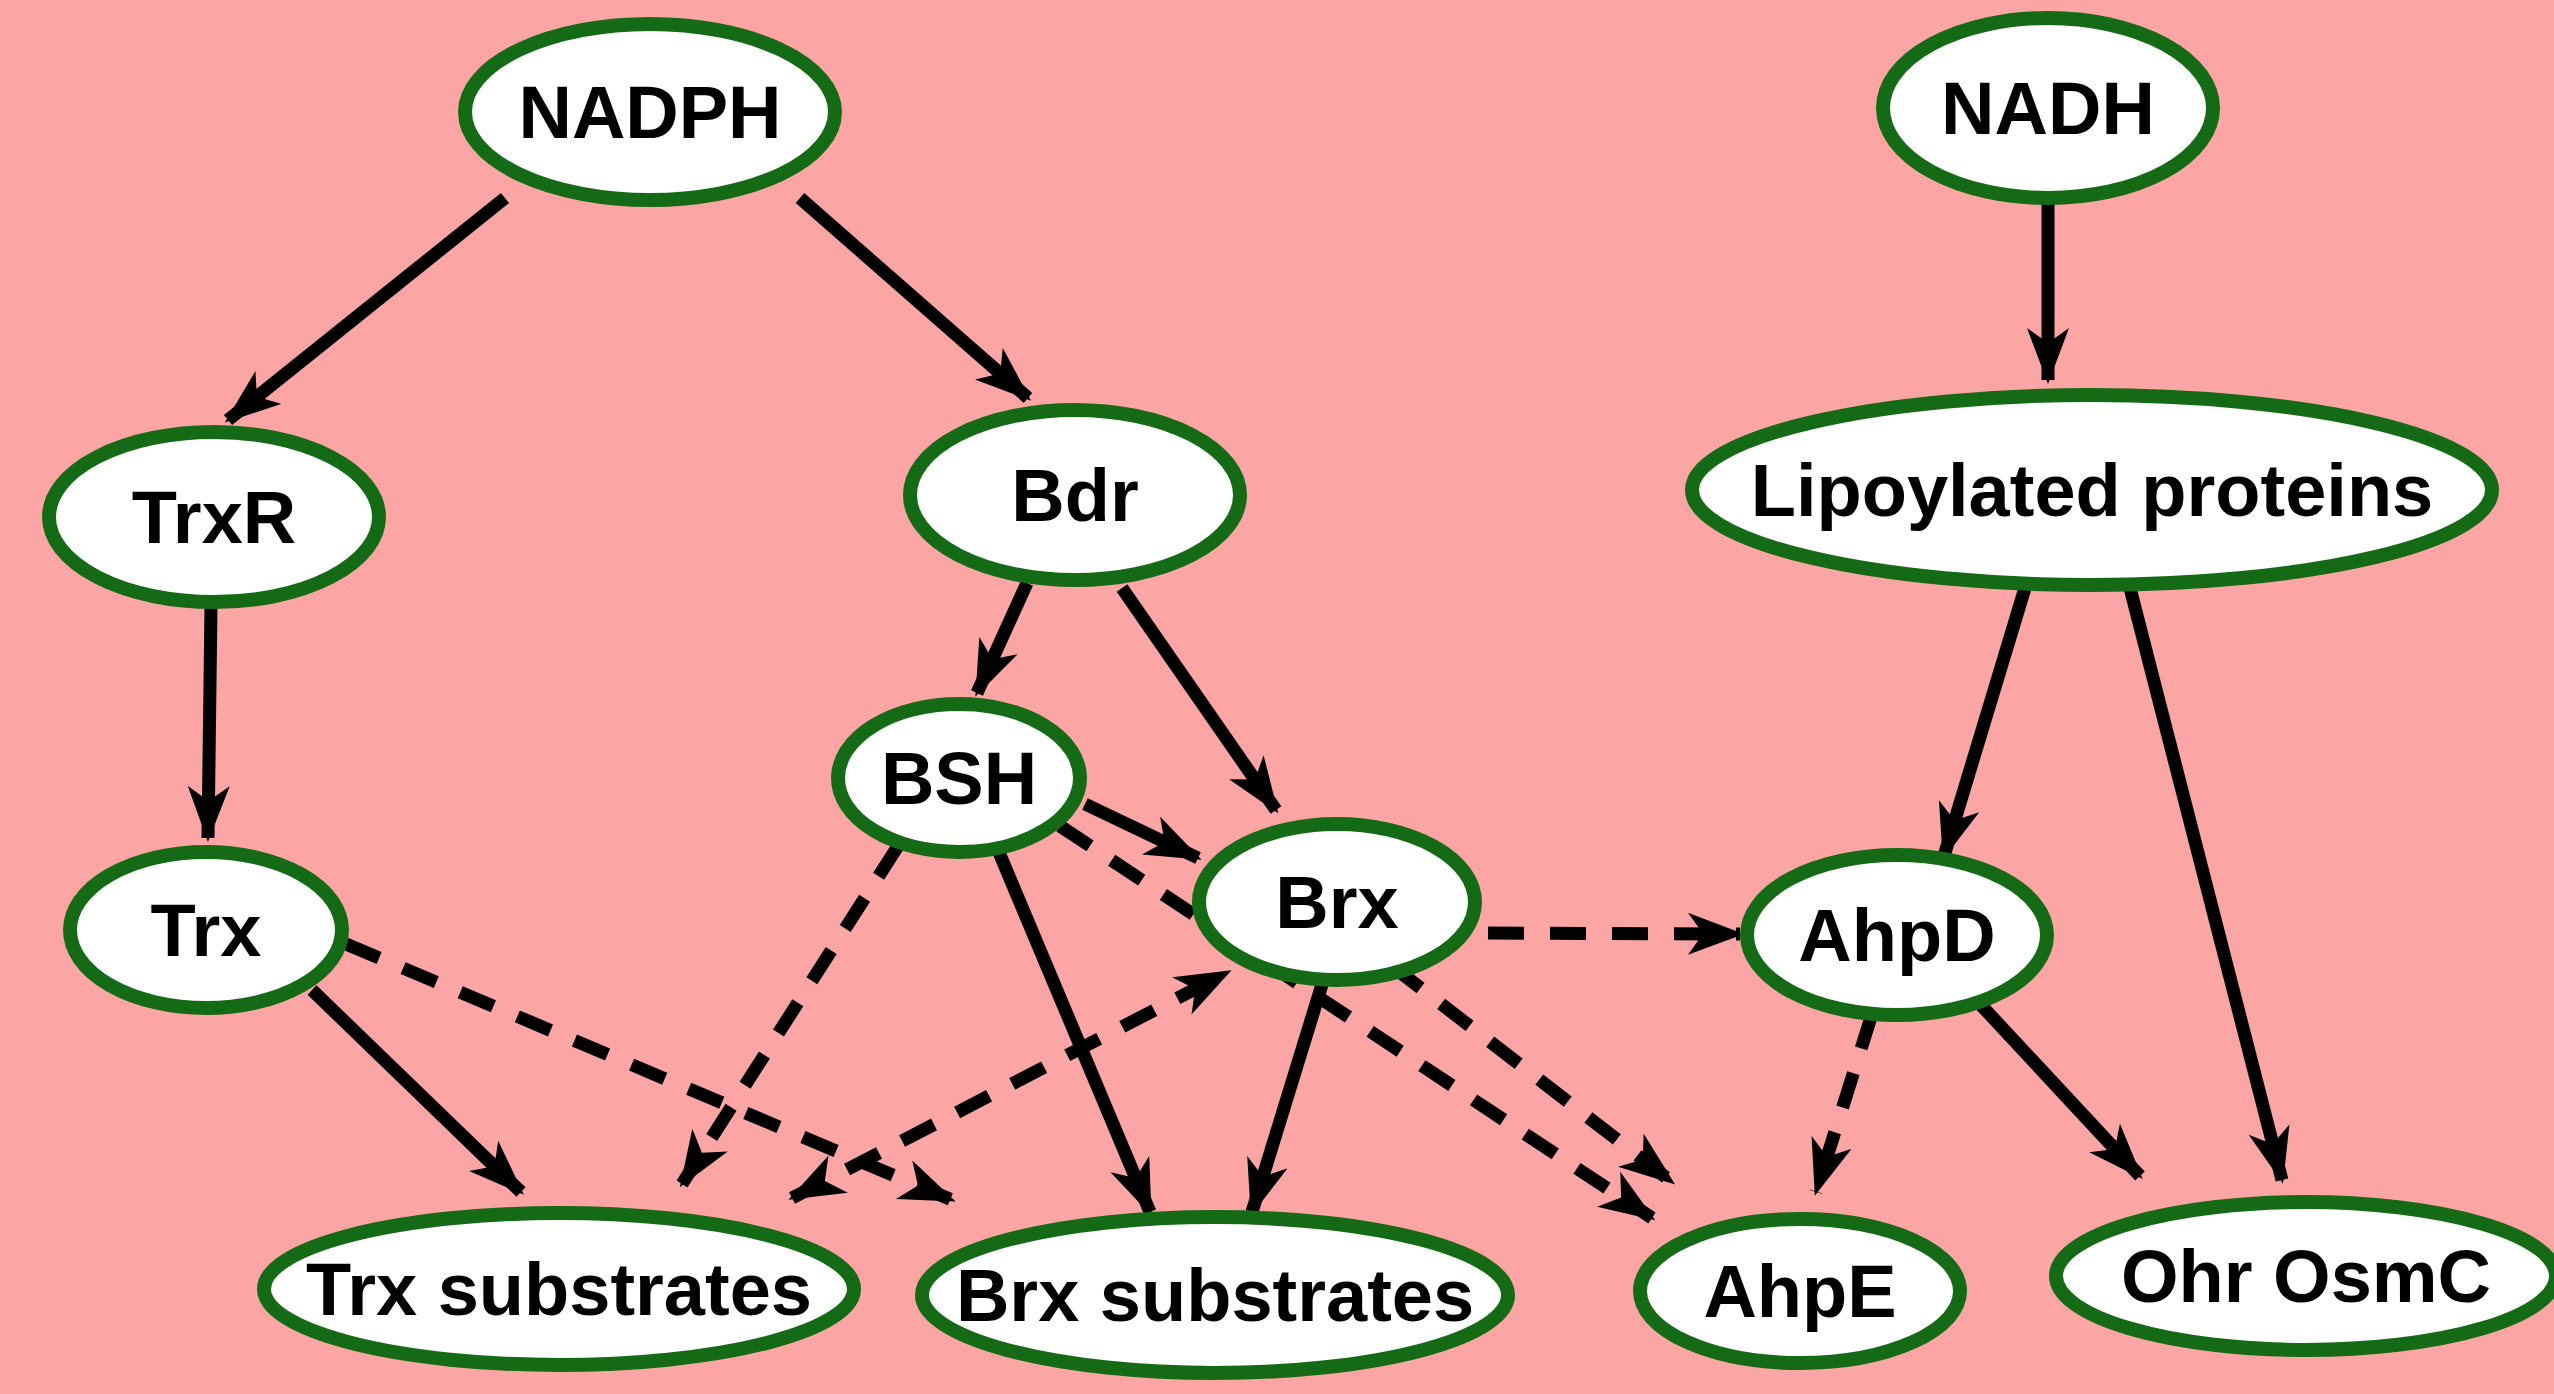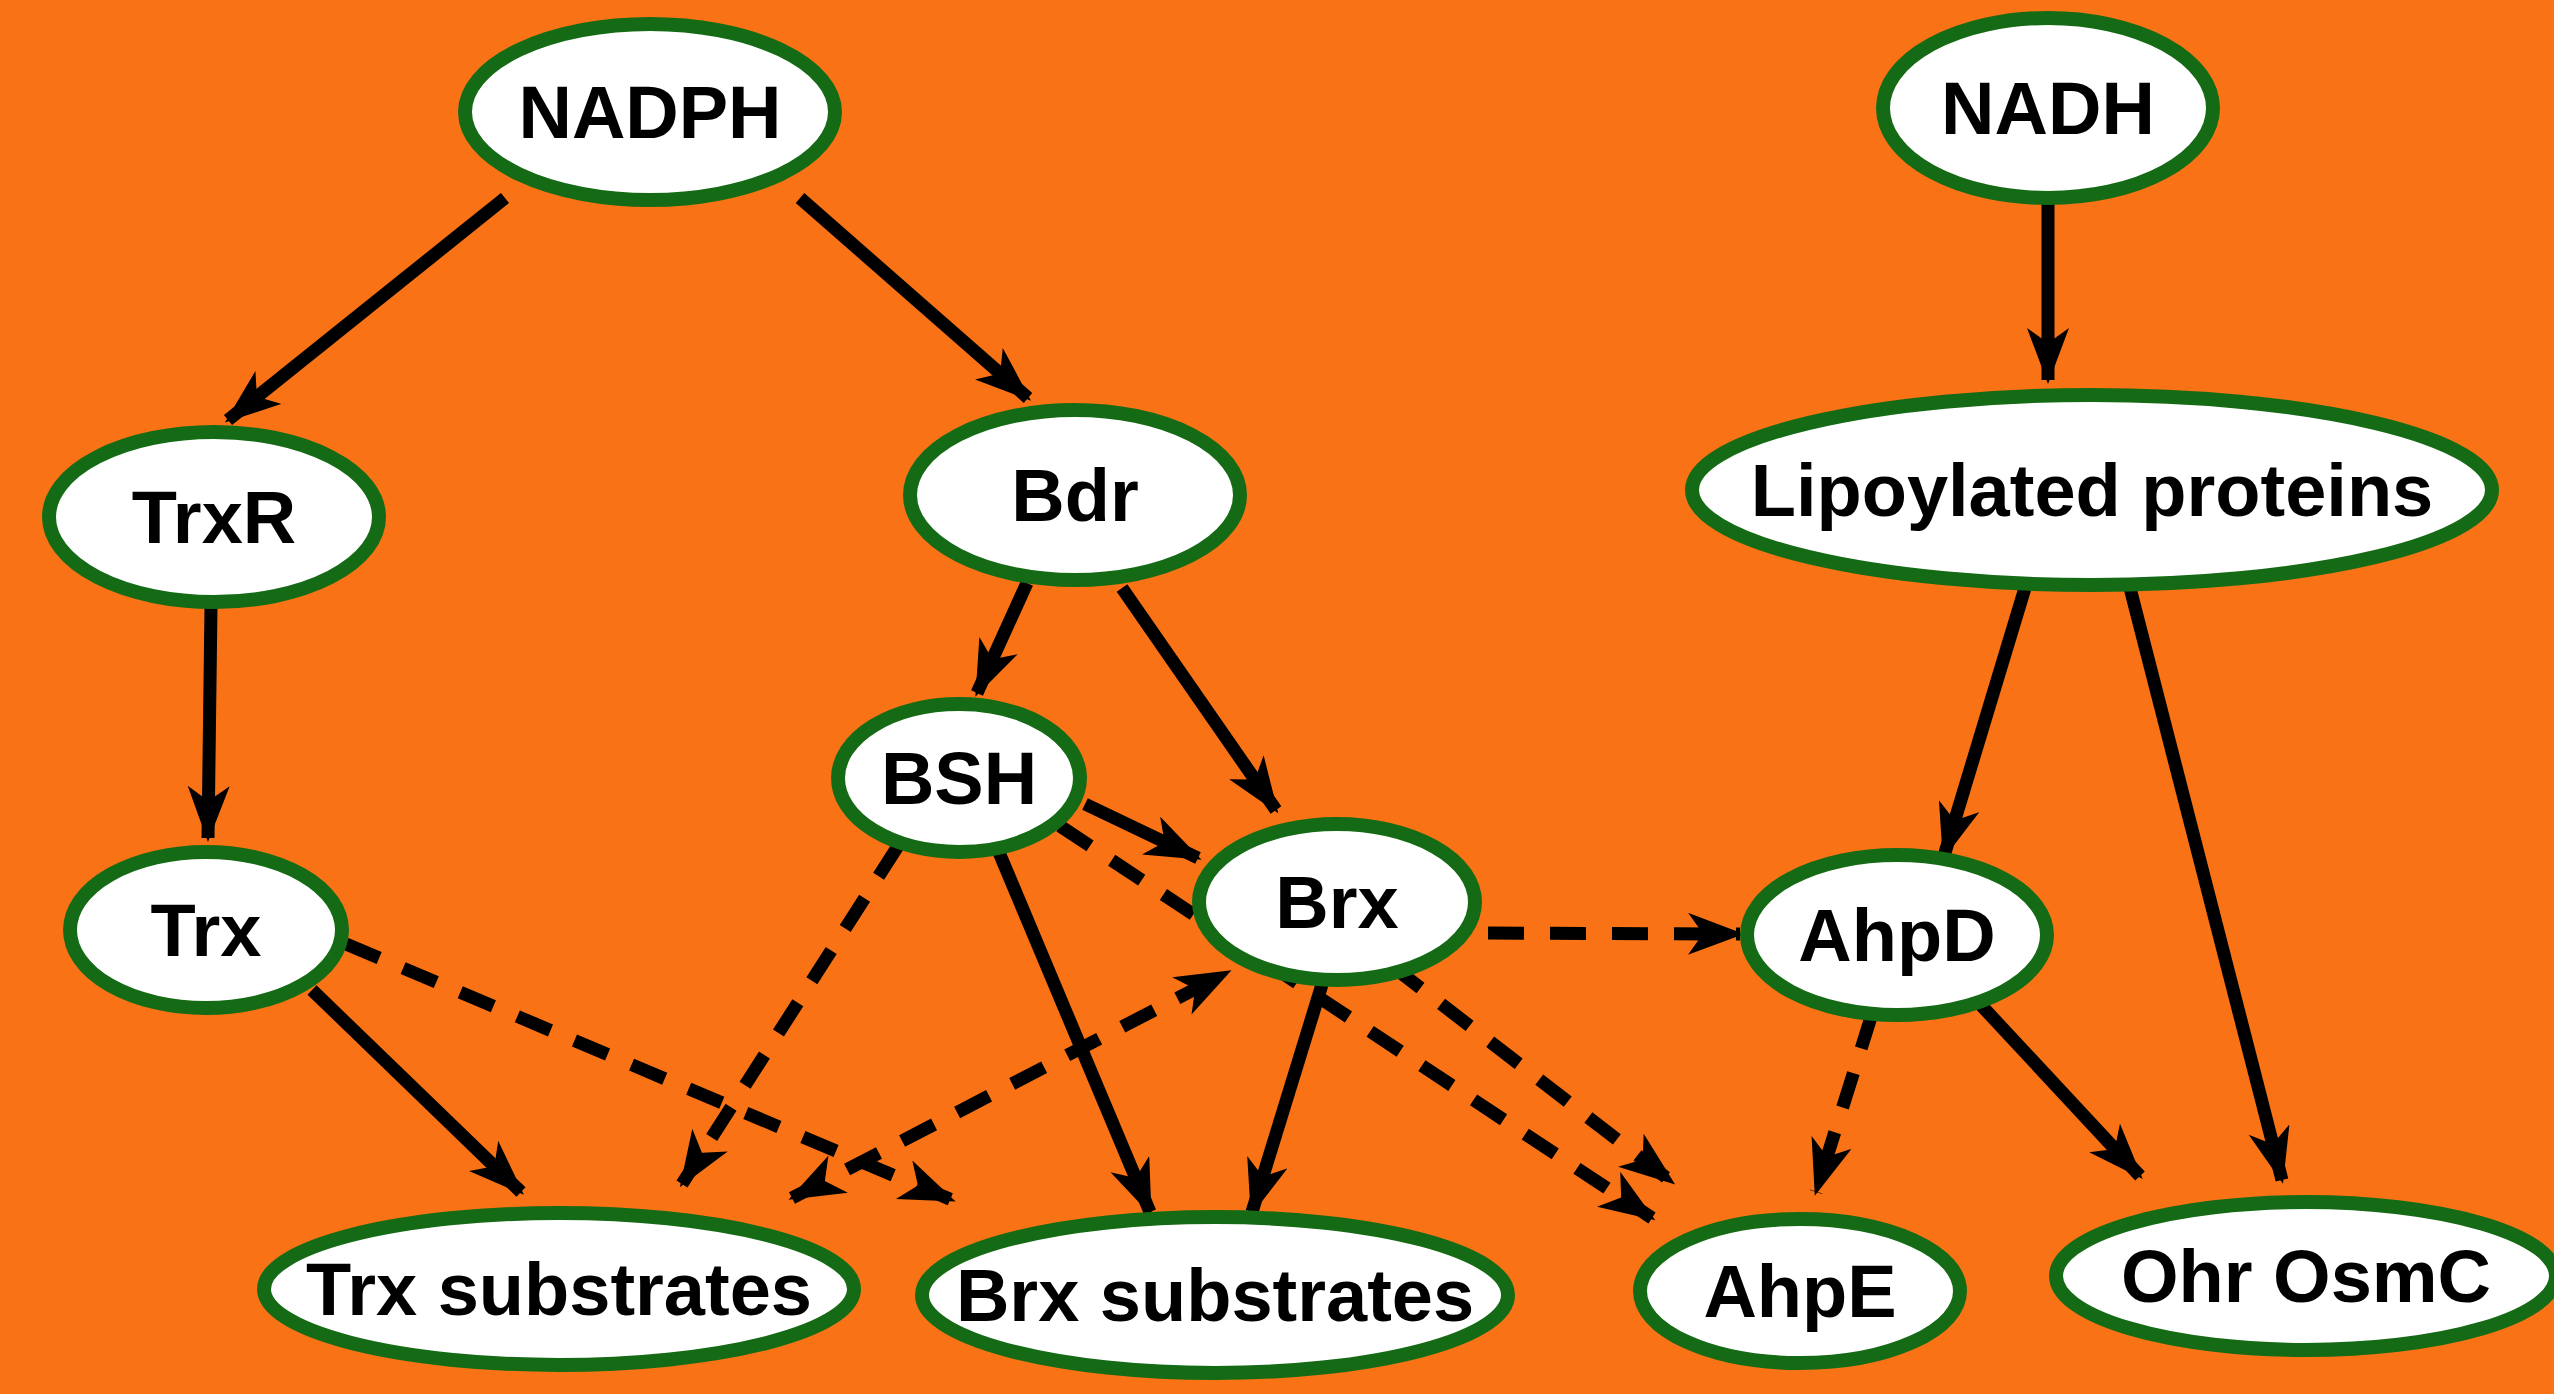--- a/index.html
+++ b/index.html
@@ -3,21 +3,21 @@
 <meta charset="utf-8">
 <style>
   html, body {
     margin: 0;
     padding: 0;
     background: #ffffff;
   }
   .diagram-wrap {
     width: 2554px;
     height: 1394px;
-    background: #f97316;
+    background: #fca5a5;
     overflow: hidden;
   }
   svg {
     display: block;
     width: 100%;
     height: 100%;
   }
   .node-ellipse {
     fill: #ffffff;
     stroke-width: 14px;

